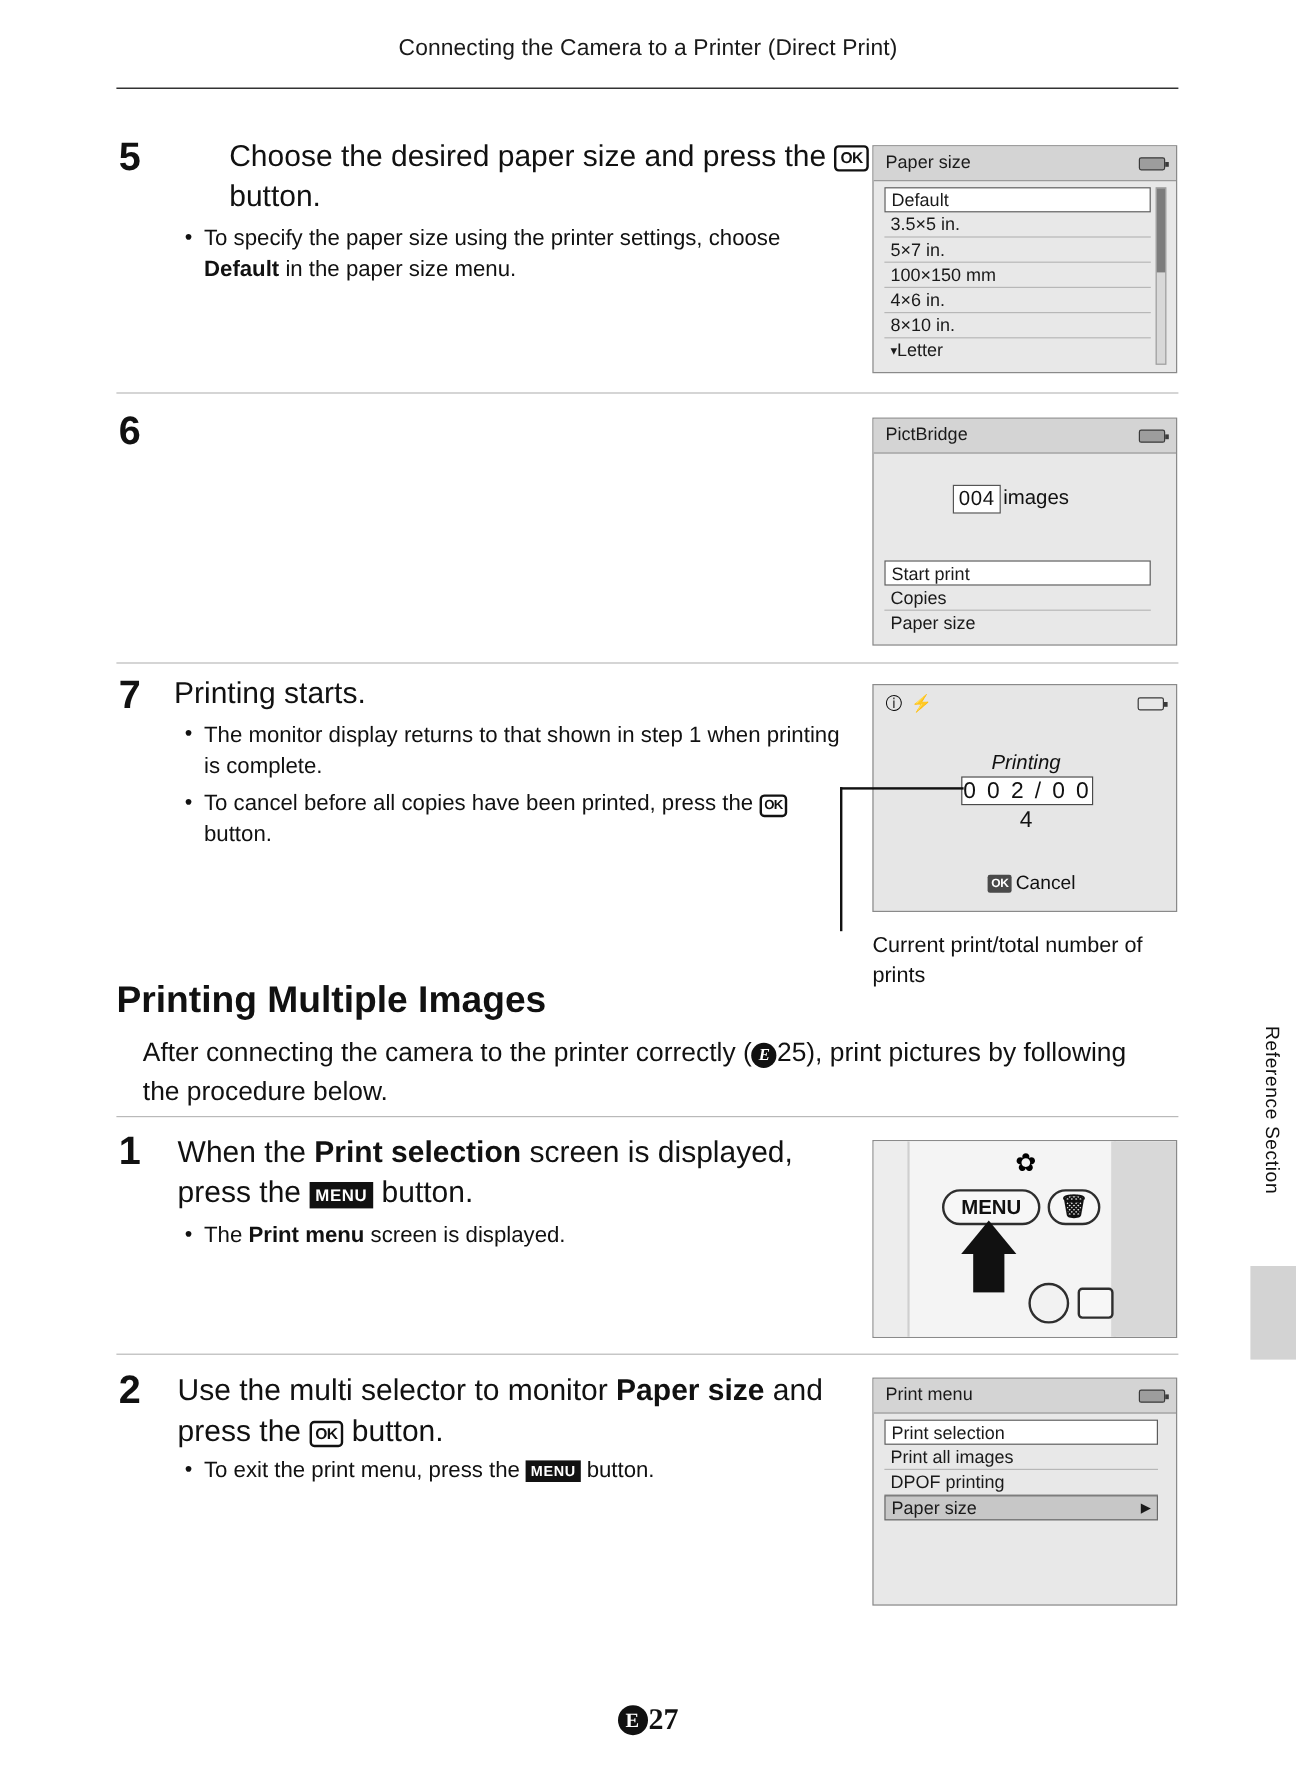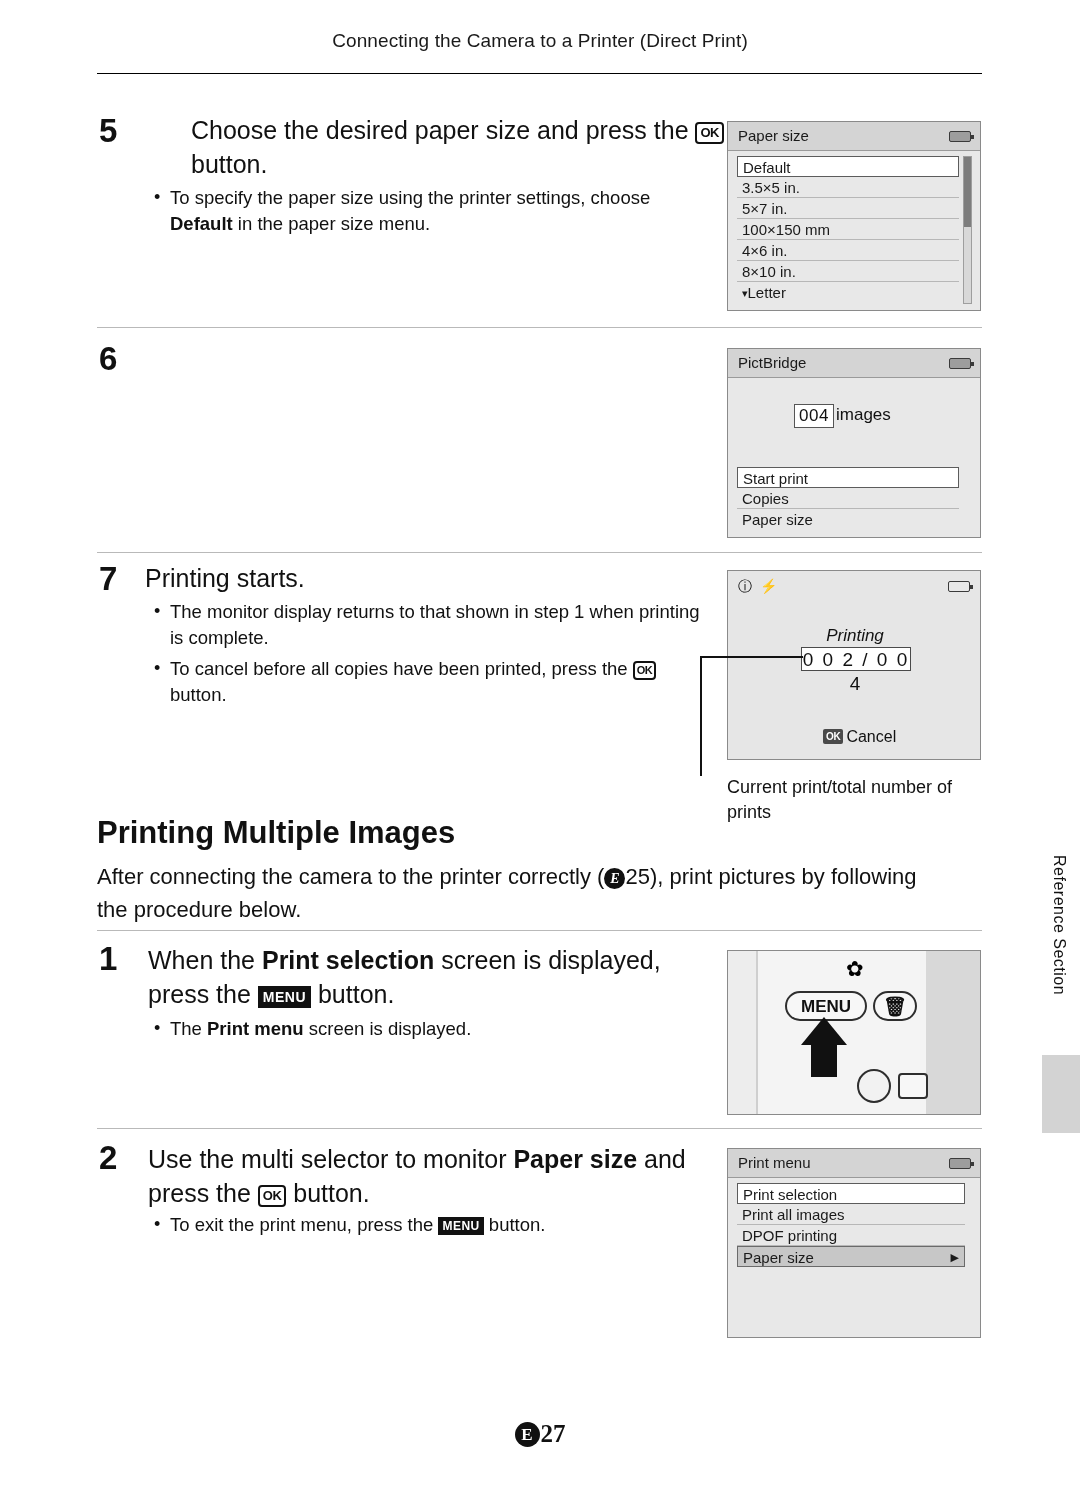--- a/index.html
+++ b/index.html
@@ -113,20 +113,21 @@
     position: absolute;
     font-size: 31px;
     font-weight: bold;
     color: #111;
   }
   .para {
     position: absolute;
     font-size: 22px;
     color: #111;
     line-height: 1.48;
+    margin-left: 22px;
   }
   .ebadge {
     display: inline-block;
     width: 21px;
     height: 21px;
     border-radius: 50%;
     background: #111;
     color: #fff;
     font-size: 14px;
     font-style: italic;

